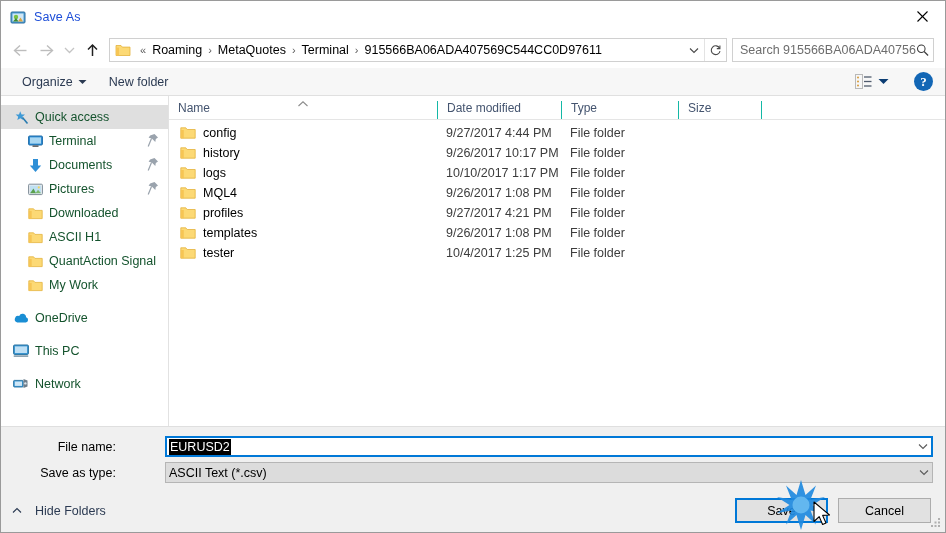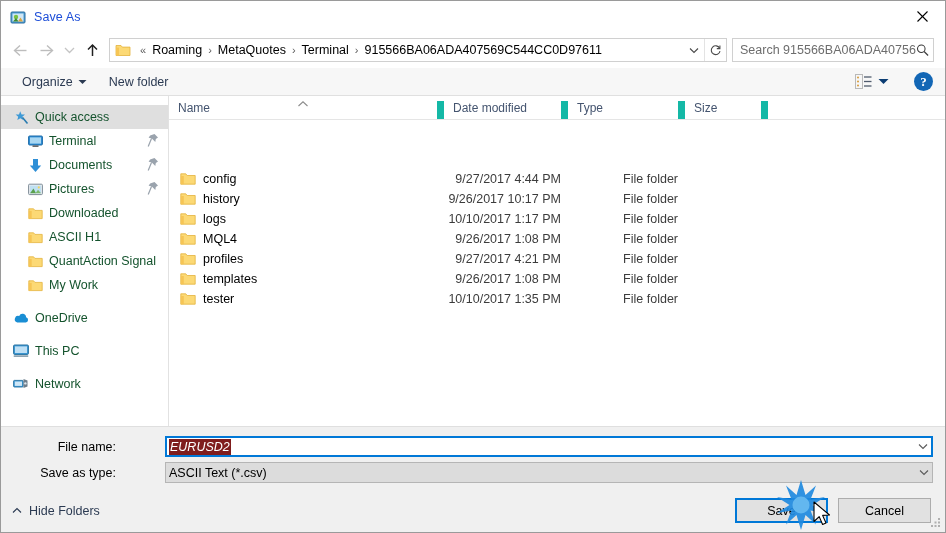--- a/index.html
+++ b/index.html
@@ -155,51 +155,51 @@
   .side-pin { position: absolute; right: 9px; top: 4px; }
   .side-gap { height: 9px; }
 
   
   .lvl0 { padding-left: 26px; }
   .lvl-root { padding-left: 12px; }
 
   
   .filelist {
     flex: 1 1 auto; display: flex; flex-direction: column;
-    min-width: 0; background: #fff; gap: 46px;
+    min-width: 0; background: #fff;
   }
   .col-head {
     height: 24px; min-height: 24px;
     display: flex; align-items: flex-end;
     border-bottom: 1px solid #e5e5e5;
     position: relative;
     background: #fff;
   }
   .col {
     font-size: 12px; color: #44546f;
     padding: 0 0 4px 9px;
-    border-left: 7px solid #14b8a6;
+    border-left: 1px solid #14b8a6;
     height: 18px; display: flex; align-items: center;
     position: relative;
   }
   .col:first-child { border-left: none; }
   .sort-chev {
     position: absolute; top: 0; left: 50%;
     transform: translateX(-50%);
   }
   .rows { flex: 1 1 auto; overflow: hidden; padding-top: 3px; }
   .row {
     height: 20px; display: flex; align-items: center;
     font-size: 12.5px; color: #000;
   }
   .cell-name {
     display: flex; align-items: center; gap: 7px;
     padding-left: 11px; overflow: hidden;
   }
-  .cell { padding-left: 9px; overflow: hidden; white-space: nowrap; text-align: right; }
+  .cell { padding-left: 9px; overflow: hidden; white-space: nowrap; }
   .folder-ico { width: 16px; height: 14px; flex: 0 0 16px; position: relative; }
 
   
   .formarea {
     background: #f0f0f0;
     padding: 9px 12px 0 12px;
     min-height: 62px;
   }
   .form-row {
     display: flex; align-items: center;
@@ -213,37 +213,37 @@
   .combo {
     flex: 1 1 auto; height: 21px;
     display: flex; align-items: center;
     background: #fff; border: 1px solid #9c9c9c;
     padding-left: 3px; min-width: 0;
   }
   .combo.focused { border: 2px solid #0078d7; padding-left: 2px; }
   .combo.disabled { background: #dcdcdc; border: 1px solid #b5b5b5; }
   .combo-val { flex: 1 1 auto; font-size: 12.5px; white-space: nowrap; overflow: hidden; }
   .combo-val.sel {
-    background: #7f1d1d; color: #fff;
-    padding: 1px 1px 1px 1px; flex: 0 0 auto; font-style: italic;
+    background: #000000; color: #fff;
+    padding: 1px 1px 1px 1px; flex: 0 0 auto;
   }
   .combo-arrow {
     width: 17px; flex: 0 0 17px;
     display: flex; align-items: center; justify-content: center;
   }
 
   
   .bottombar {
     height: 43px; min-height: 43px;
     background: #f0f0f0;
     display: flex; align-items: center;
     padding: 0 14px 0 11px; position: relative;
   }
   .hidefolders {
-    display: flex; align-items: center; gap: 7px;
+    display: flex; align-items: center; gap: 13px;
     font-size: 12.5px; color: #2b3a52;
   }
   .btn-spacer { flex: 1 1 auto; }
   .btn {
     width: 93px; height: 25px;
     background: #e1e1e1; border: 1px solid #adadad;
     font-size: 12.5px; color: #000;
     display: flex; align-items: center; justify-content: center;
     margin-left: 10px;
   }
@@ -647,21 +647,21 @@
         <div class="row">
           <div class="cell-name" style="width:268px">
             <span class="folder-ico">
               <svg width="16" height="14" viewBox="0 0 16 14">
                 <path d="M0.8 1.8 h5 l1.4 1.7 H15.2 V12.2 H0.8 Z" fill="#fcd975" stroke="#e3b23c" stroke-width=".8"></path>
                 <path d="M0.8 4 h3 v8.2 H0.8 Z" fill="#f6c555"></path>
               </svg>
             </span>
             <span>tester</span>
           </div>
-          <div class="cell" style="width:124px;color:#3c3c3c">10/10/2017 1:35 PM</div>
+          <div class="cell" style="width:124px;color:#3c3c3c">10/4/2017 1:25 PM</div>
           <div class="cell" style="width:117px;color:#3c3c3c">File folder</div>
           <div class="cell" style="width:83px;color:#3c3c3c"></div>
         </div>
 
       </div>
     </div>
   </div>
 
   <div class="formarea">
     <div class="form-row">

